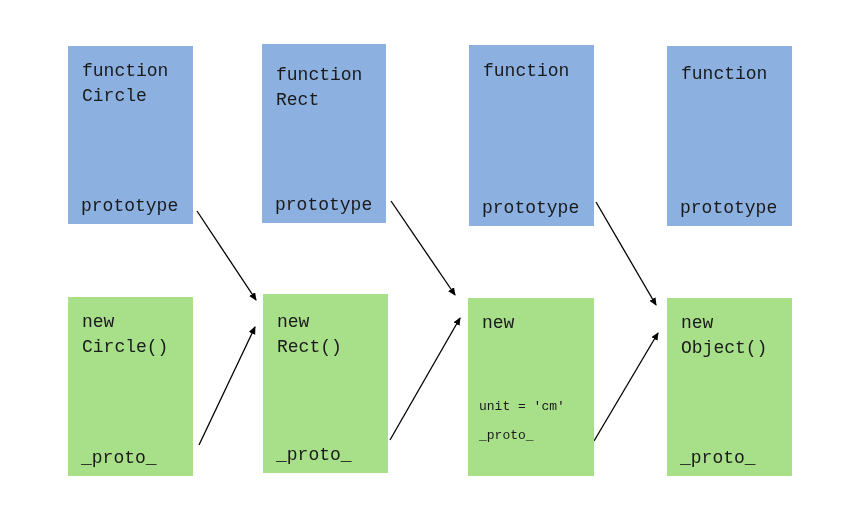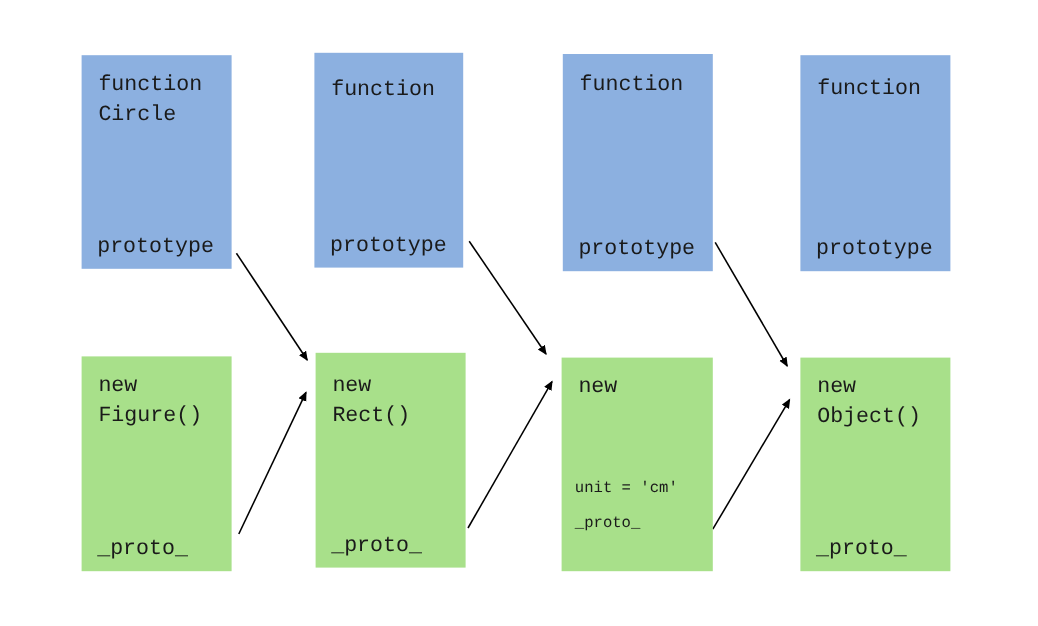--- a/index.html
+++ b/index.html
@@ -93,20 +93,21 @@
     <div class="lines">
       <div>function</div>
       <div>Circle</div>
     </div>
     <div class="slot">prototype</div>
   </div>
 
   <div class="box fn fn-rect">
     <div class="lines">
       <div>function</div>
+      <div>Rect</div>
     </div>
     <div class="slot">prototype</div>
   </div>
 
   <div class="box fn fn-figure">
     <div class="lines">
       <div>function</div>
     </div>
     <div class="slot">prototype</div>
   </div>
@@ -114,21 +115,21 @@
   <div class="box fn fn-object">
     <div class="lines">
       <div>function</div>
     </div>
     <div class="slot">prototype</div>
   </div>
 
   <div class="box inst inst-circle">
     <div class="lines">
       <div>new</div>
-      <div>Figure()</div>
+      <div>Circle()</div>
     </div>
     <div class="slot">_proto_</div>
   </div>
 
   <div class="box inst inst-rect">
     <div class="lines">
       <div>new</div>
       <div>Rect()</div>
     </div>
     <div class="slot">_proto_</div>

